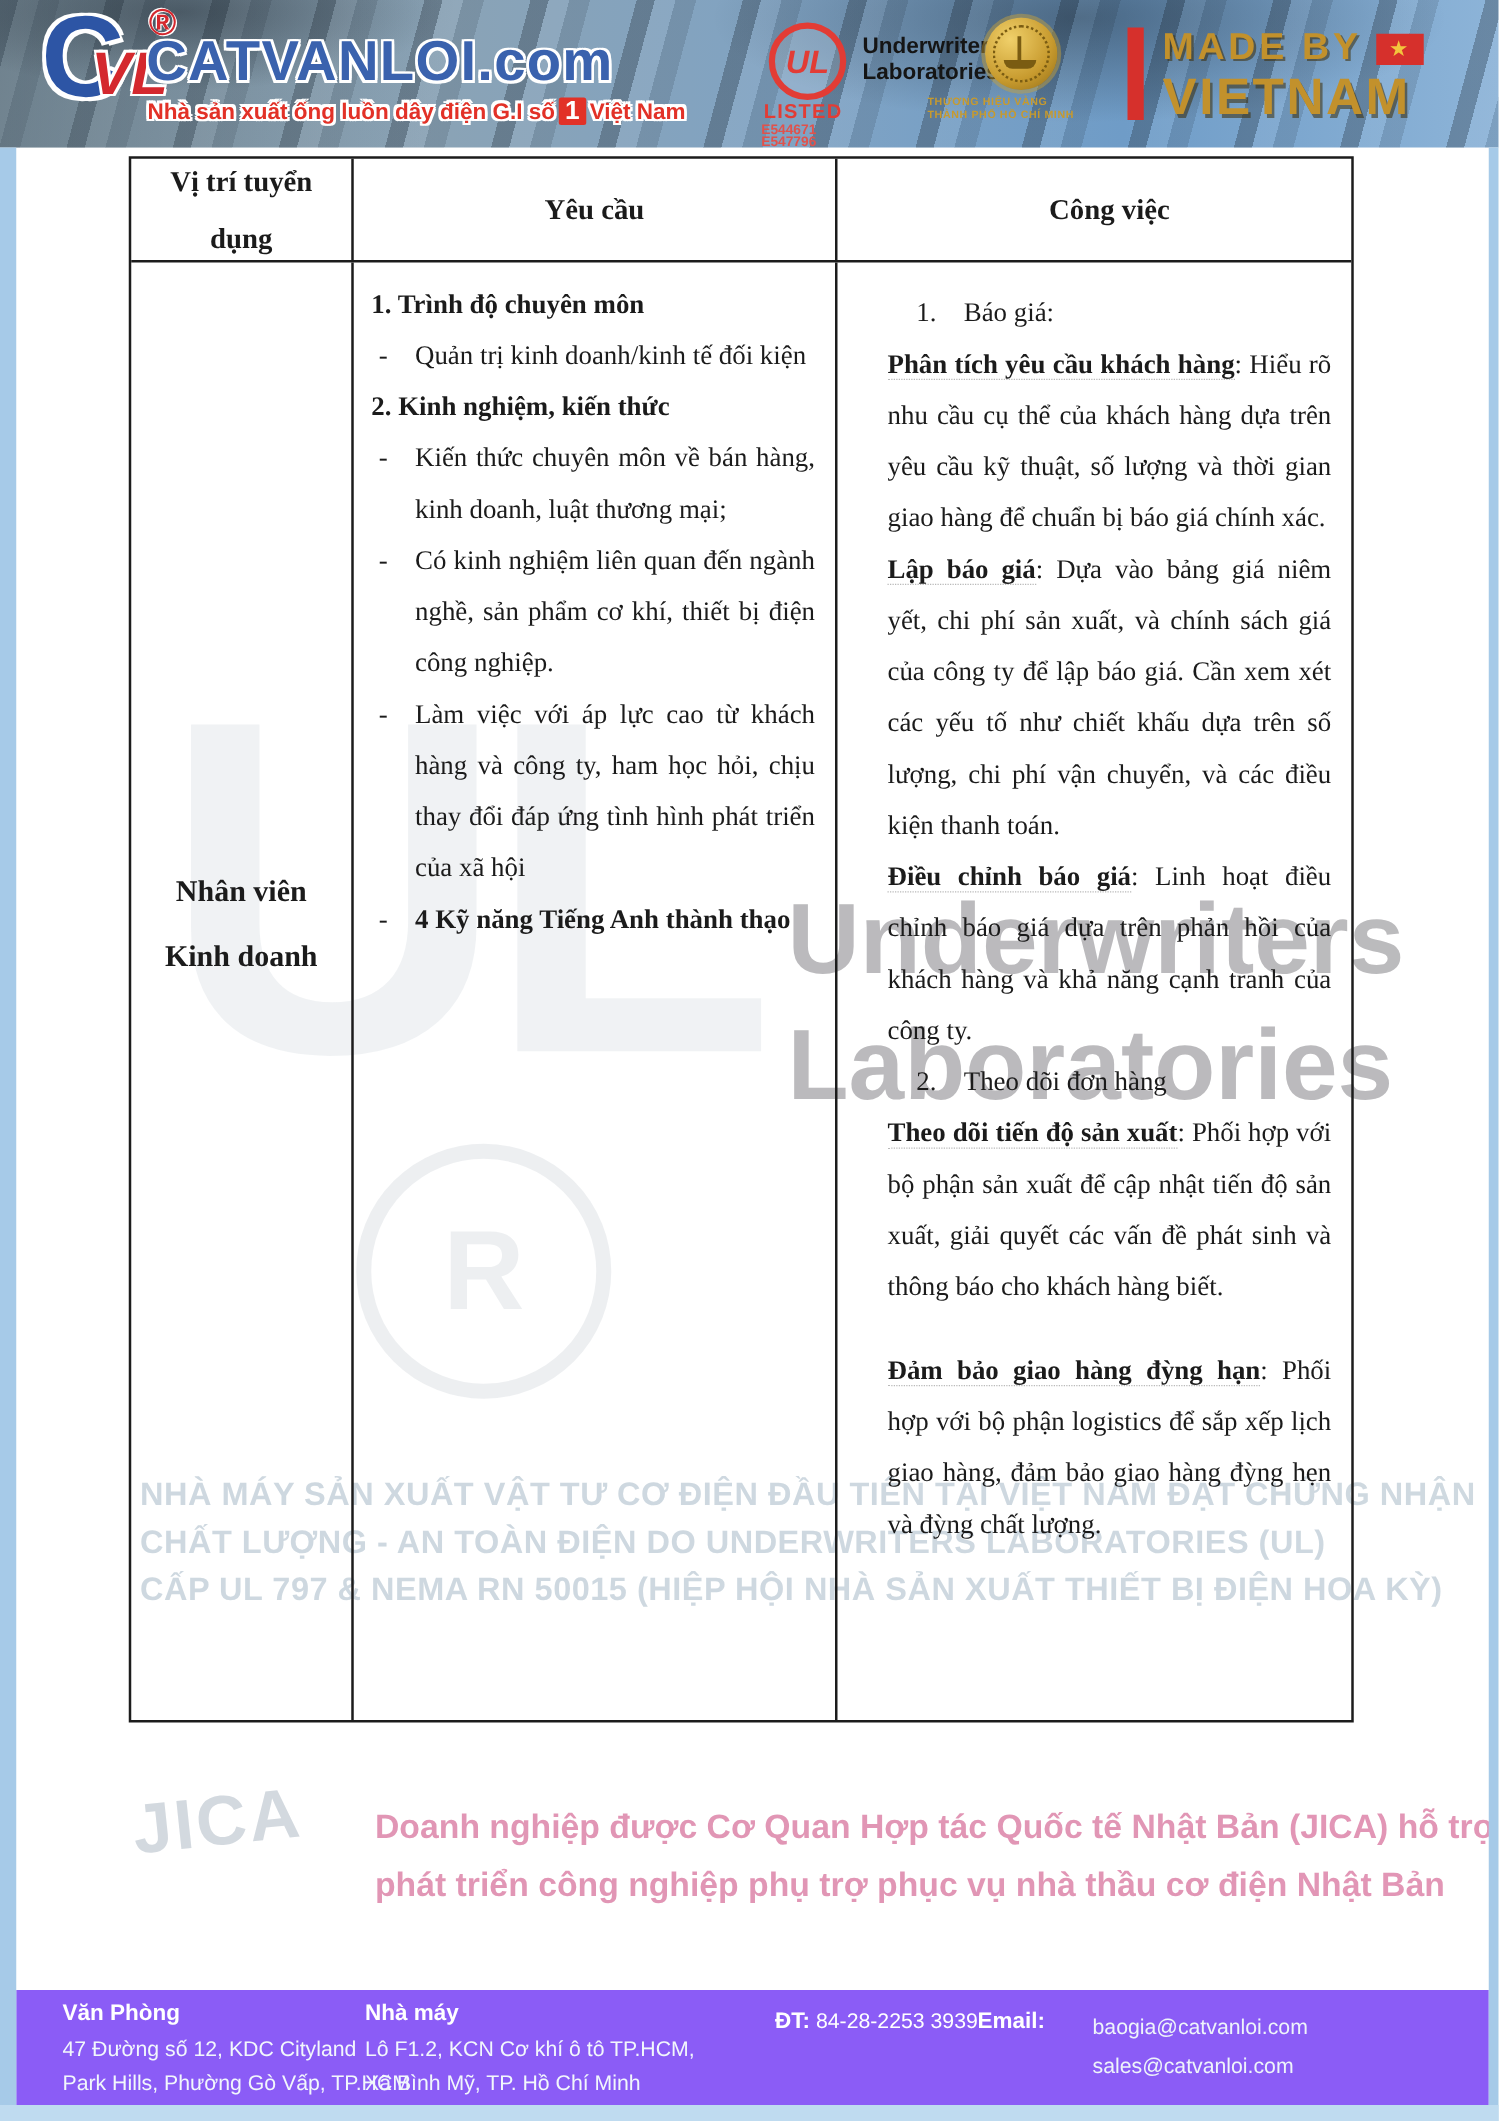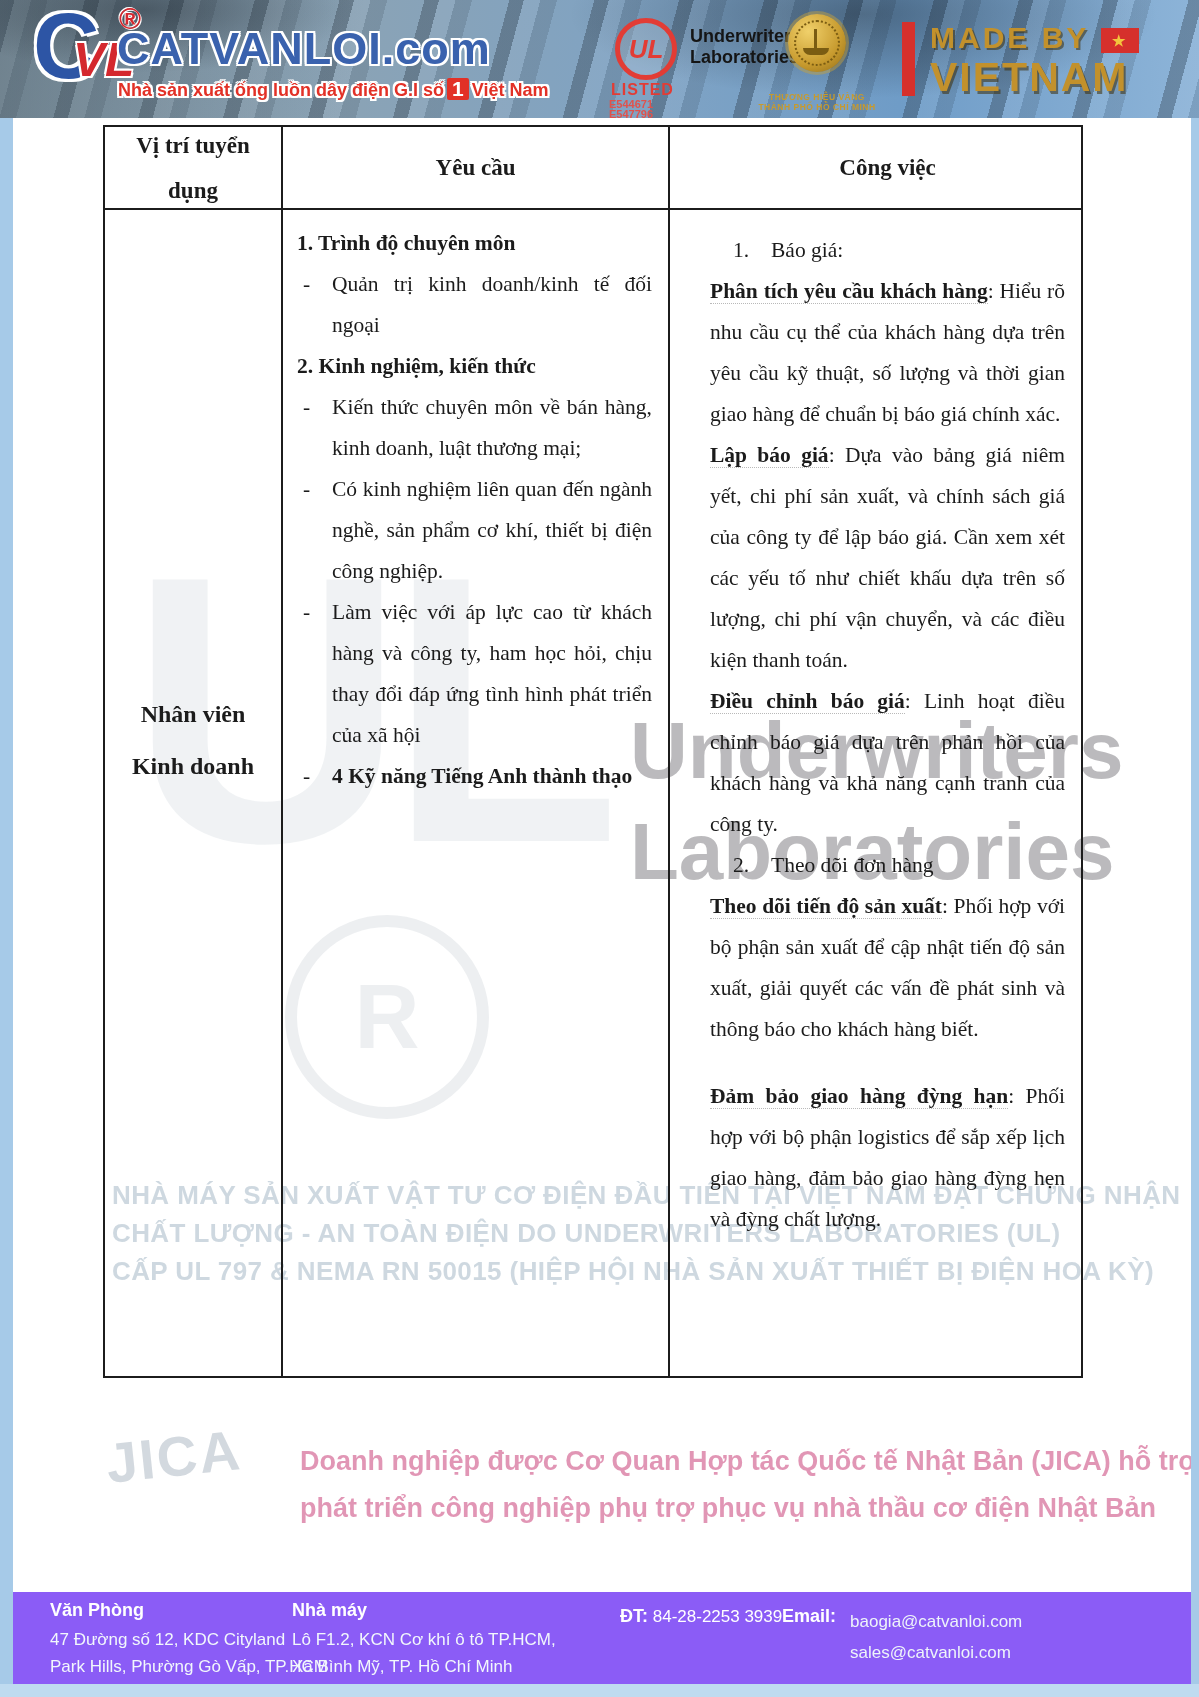--- a/index.html
+++ b/index.html
@@ -32,21 +32,21 @@
              display:flex;align-items:center;justify-content:center;font:900 italic 26px "Liberation Sans",sans-serif;color:#e23c35;background:rgba(255,255,255,.15);}
   .ul-listed{position:absolute;left:611px;top:82px;font:800 16px/16px "Liberation Sans",sans-serif;color:#e23c35;letter-spacing:1px;}
   .ul-codes{position:absolute;left:609px;top:99px;font:700 11px/10px "Liberation Sans",sans-serif;color:#e0524c;}
   .ul-name{position:absolute;left:690px;top:26px;font:700 18px/21px "Liberation Sans",sans-serif;color:#151515;}
   .gold-circle{position:absolute;left:788px;top:14px;width:58px;height:58px;border-radius:50%;
                background:radial-gradient(circle at 35% 30%,#f0d06a,#c79a2e 60%,#8f6b16);
                box-shadow:0 0 0 3px rgba(205,165,55,.45);}
   .gold-inner{position:absolute;inset:6px;border:2px dotted #7a5c12;border-radius:50%;}
   .ship-hull{position:absolute;left:15px;top:34px;width:26px;height:7px;background:#7a5c12;border-radius:0 0 8px 8px;}
   .ship-mast{position:absolute;left:26px;top:15px;width:3px;height:19px;background:#7a5c12;}
-  .gold-text{position:absolute;left:742px;top:92px;width:150px;text-align:center;
+  .gold-text{position:absolute;left:742px;top:76px;width:150px;
              font:700 8.5px/10px "Liberation Sans",sans-serif;color:#c79a2e;letter-spacing:.5px;}
   .mbv-bar{position:absolute;left:902px;top:22px;width:13px;height:74px;background:#d6302c;}
   .mbv-l1{position:absolute;left:930px;top:22px;font:900 30px/32px "Liberation Sans",sans-serif;color:#c2912c;
           letter-spacing:3px;text-shadow:2px 2px 0 rgba(60,45,10,.55);white-space:nowrap;}
   .mbv-flag{display:inline-block;width:38px;height:25px;background:#d6302c;margin-left:12px;vertical-align:middle;
             text-align:center;line-height:25px;font-size:15px;color:#f3c53d;text-shadow:none;}
   .mbv-l2{position:absolute;left:930px;top:56px;font:900 41px/42px "Liberation Sans",sans-serif;color:#c2912c;
           letter-spacing:2px;text-shadow:2px 3px 0 rgba(60,45,10,.55);}
 
   
@@ -54,21 +54,21 @@
   .edge-right{position:absolute;right:0;top:118px;width:8px;height:1579px;background:#a6cae8;z-index:4;}
   .edge-bottom{position:absolute;left:0;top:1684px;width:1199px;height:13px;background:#bfdbf0;z-index:5;}
   .footer-band{position:absolute;left:13px;top:1592px;width:1178px;height:92px;background:#8b5cf6;z-index:3;
                font-family:"Liberation Sans",sans-serif;color:#fff;}
   .f-label{font-weight:700;font-size:18px;}
   .f-office{position:absolute;left:37px;top:8px;}
   .f-factory{position:absolute;left:279px;top:8px;}
   .f-office .line,.f-factory .line{font-size:17px;line-height:25px;color:#f2f7fc;margin-top:2px;}
   .f-office .line:first-of-type,.f-factory .line:first-of-type{margin-top:6px;}
   .f-phone{position:absolute;left:607px;top:14px;font-size:17px;}
-  .f-email{position:absolute;left:769px;top:14px;font-size:17px;display:flex;}
+  .f-email{position:absolute;left:769px;top:14px;font-size:17px;display:flex;gap:24px;}
   .f-email .f-label{margin-right:14px;}
   .f-email .line{line-height:31px;color:#eef4fa;}
 
   
   .wm{position:absolute;z-index:1;pointer-events:none;font-family:"Liberation Sans",sans-serif;}
   .wm-biglogo{left:130px;top:520px;font-weight:700;font-size:380px;line-height:380px;color:#8fa0ae;
               opacity:.13;letter-spacing:-16px;}
   .wm-reg{left:285px;top:915px;width:180px;height:180px;border:12px solid rgba(140,155,170,.16);border-radius:50%;
           display:flex;align-items:center;justify-content:center;font-weight:700;font-size:90px;color:rgba(140,155,170,.16);}
   .wm-uw{left:630px;top:700px;font-weight:700;font-size:80px;line-height:101px;color:#abaaad;opacity:.8;white-space:nowrap;}
@@ -177,21 +177,21 @@
       <div class="c1 cell1" data-interactable="false">
         <div data-interactable="false">Nhân viên</div>
         <div data-interactable="false">Kinh doanh</div>
       </div>
       <div class="c2 cell2" data-interactable="false">
           <div data-interactable="false" class="li req-heading">
             <span class="body">1. Trình độ chuyên môn</span>
           </div>
           <div data-interactable="false" class="li req-bullet">
             <span class="marker">-</span>
-            <span class="body">Quản trị kinh doanh/kinh tế đối ngoại</span>
+            <span class="body">Quản trị kinh doanh/kinh tế đối kiện</span>
           </div>
           <div data-interactable="false" class="li req-heading">
             <span class="body">2. Kinh nghiệm, kiến thức</span>
           </div>
           <div data-interactable="false" class="li req-bullet">
             <span class="marker">-</span>
             <span class="body">Kiến thức chuyên môn về bán hàng, kinh doanh, luật thương mại;</span>
           </div>
           <div data-interactable="false" class="li req-bullet">
             <span class="marker">-</span>

